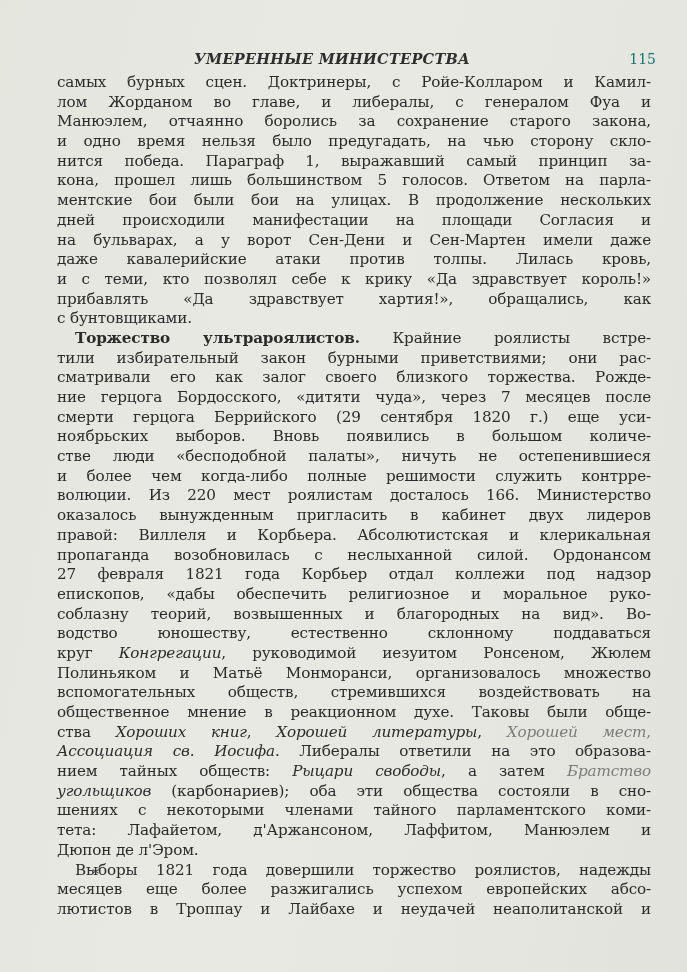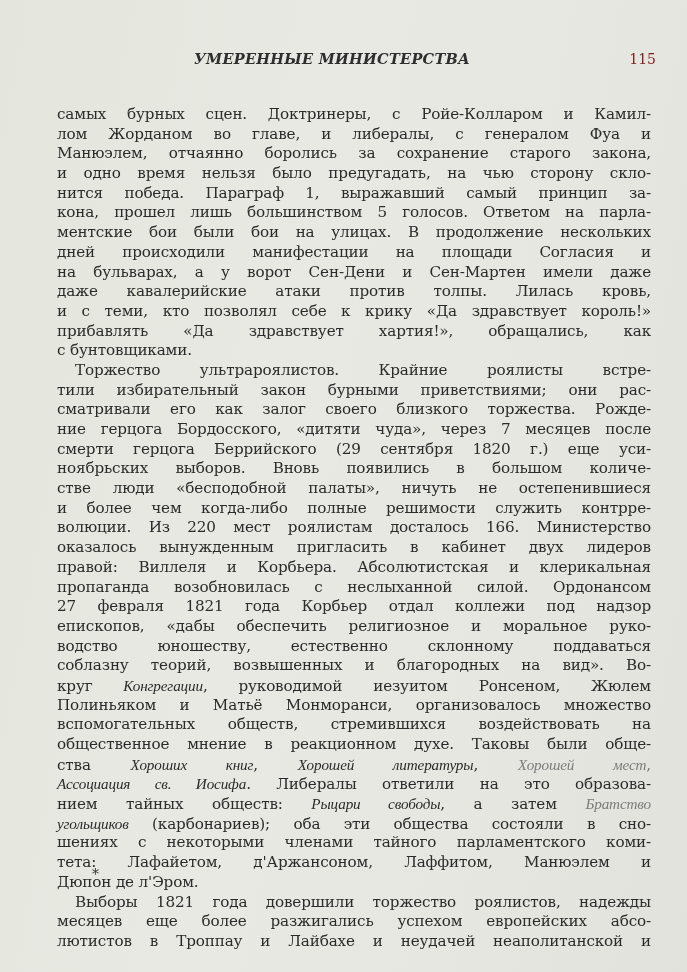--- a/index.html
+++ b/index.html
@@ -14,32 +14,32 @@
   .running-head {
     position:absolute; top:50px; left:9px; width:594px; height:22px;
   }
   .running-title {
     position:absolute; left:128px; top:0;
     font-family:"DejaVu Serif", serif; font-style:italic; font-weight:bold;
     font-size:14.5px; letter-spacing:0.3px; color:#2e2e2e;
   }
   .page-number {
     position:absolute; right:4px; top:1px;
-    font-size:14px; color:#7f1d1d;
+    font-size:14px; color:#0f766e;
   }
-  .body-text { position:absolute; top:73px; left:0; width:594px;margin-top:32px; }
+  .body-text { position:absolute; top:73px; left:0; width:594px; }
   .line {
     height:19.7px; line-height:19.7px; font-size:15.2px;
     white-space:nowrap; text-align:justify; text-align-last:justify;
     overflow:visible; letter-spacing:-0.15px;
   }
   .line.last { text-align-last:left; }
   .line.indent { padding-left:18px; }
-  .b { font-weight:normal; }
-  .i { font-style:italic;font-family:Liberation Serif, serif; }
+  .b { font-weight:bold; }
+  .i { font-style:italic; }
   .faded { color:#7c7c7c; }
   .asterisk {
     position:absolute; left:92px; top:866px; font-size:14px; color:#333;
   }
 </style>
 </head>
 <body>
 
 <div class="page">
   <div class="running-head">
@@ -73,22 +73,22 @@
       <div class="line">смерти герцога Беррийского (29 сентября 1820 г.) еще уси-</div>
       <div class="line">ноябрьских выборов. Вновь появились в большом количе-</div>
       <div class="line">стве люди «бесподобной палаты», ничуть не остепенившиеся</div>
       <div class="line">и более чем когда-либо полные решимости служить контрре-</div>
       <div class="line">волюции. Из 220 мест роялистам досталось 166. Министерство</div>
       <div class="line">оказалось вынужденным пригласить в кабинет двух лидеров</div>
       <div class="line">правой: Виллеля и Корбьера. Абсолютистская и клерикальная</div>
       <div class="line">пропаганда возобновилась с неслыханной силой. Ордонансом</div>
       <div class="line">27 февраля 1821 года Корбьер отдал коллежи под надзор</div>
       <div class="line">епископов, «дабы обеспечить религиозное и моральное руко-</div>
+      <div class="line">соблазну теорий, возвышенных и благородных на вид». Во-</div>
       <div class="line">водство юношеству, естественно склонному поддаваться</div>
-      <div class="line">соблазну теорий, возвышенных и благородных на вид». Во-</div>
       <div class="line"><span>круг </span><span class="i">Конгрегации</span><span>, руководимой иезуитом Ронсеном, Жюлем</span></div>
       <div class="line">Полиньяком и Матьё Монморанси, организовалось множество</div>
       <div class="line">вспомогательных обществ, стремившихся воздействовать на</div>
       <div class="line">общественное мнение в реакционном духе. Таковы были обще-</div>
       <div class="line"><span>ства </span><span class="i">Хороших книг</span><span>, </span><span class="i">Хорошей литературы</span><span>, </span><span class="i faded">Хорошей мест</span><span class="faded">,</span></div>
       <div class="line"><span class="i">Ассоциация св. Иосифа</span><span>. Либералы ответили на это образова-</span></div>
       <div class="line"><span>нием тайных обществ: </span><span class="i">Рыцари свободы</span><span>, а затем </span><span class="i faded">Братство</span></div>
       <div class="line"><span class="i">угольщиков</span><span> (карбонариев); оба эти общества состояли в сно-</span></div>
       <div class="line">шениях с некоторыми членами тайного парламентского коми-</div>
       <div class="line">тета: Лафайетом, д'Аржансоном, Лаффитом, Манюэлем и</div>

